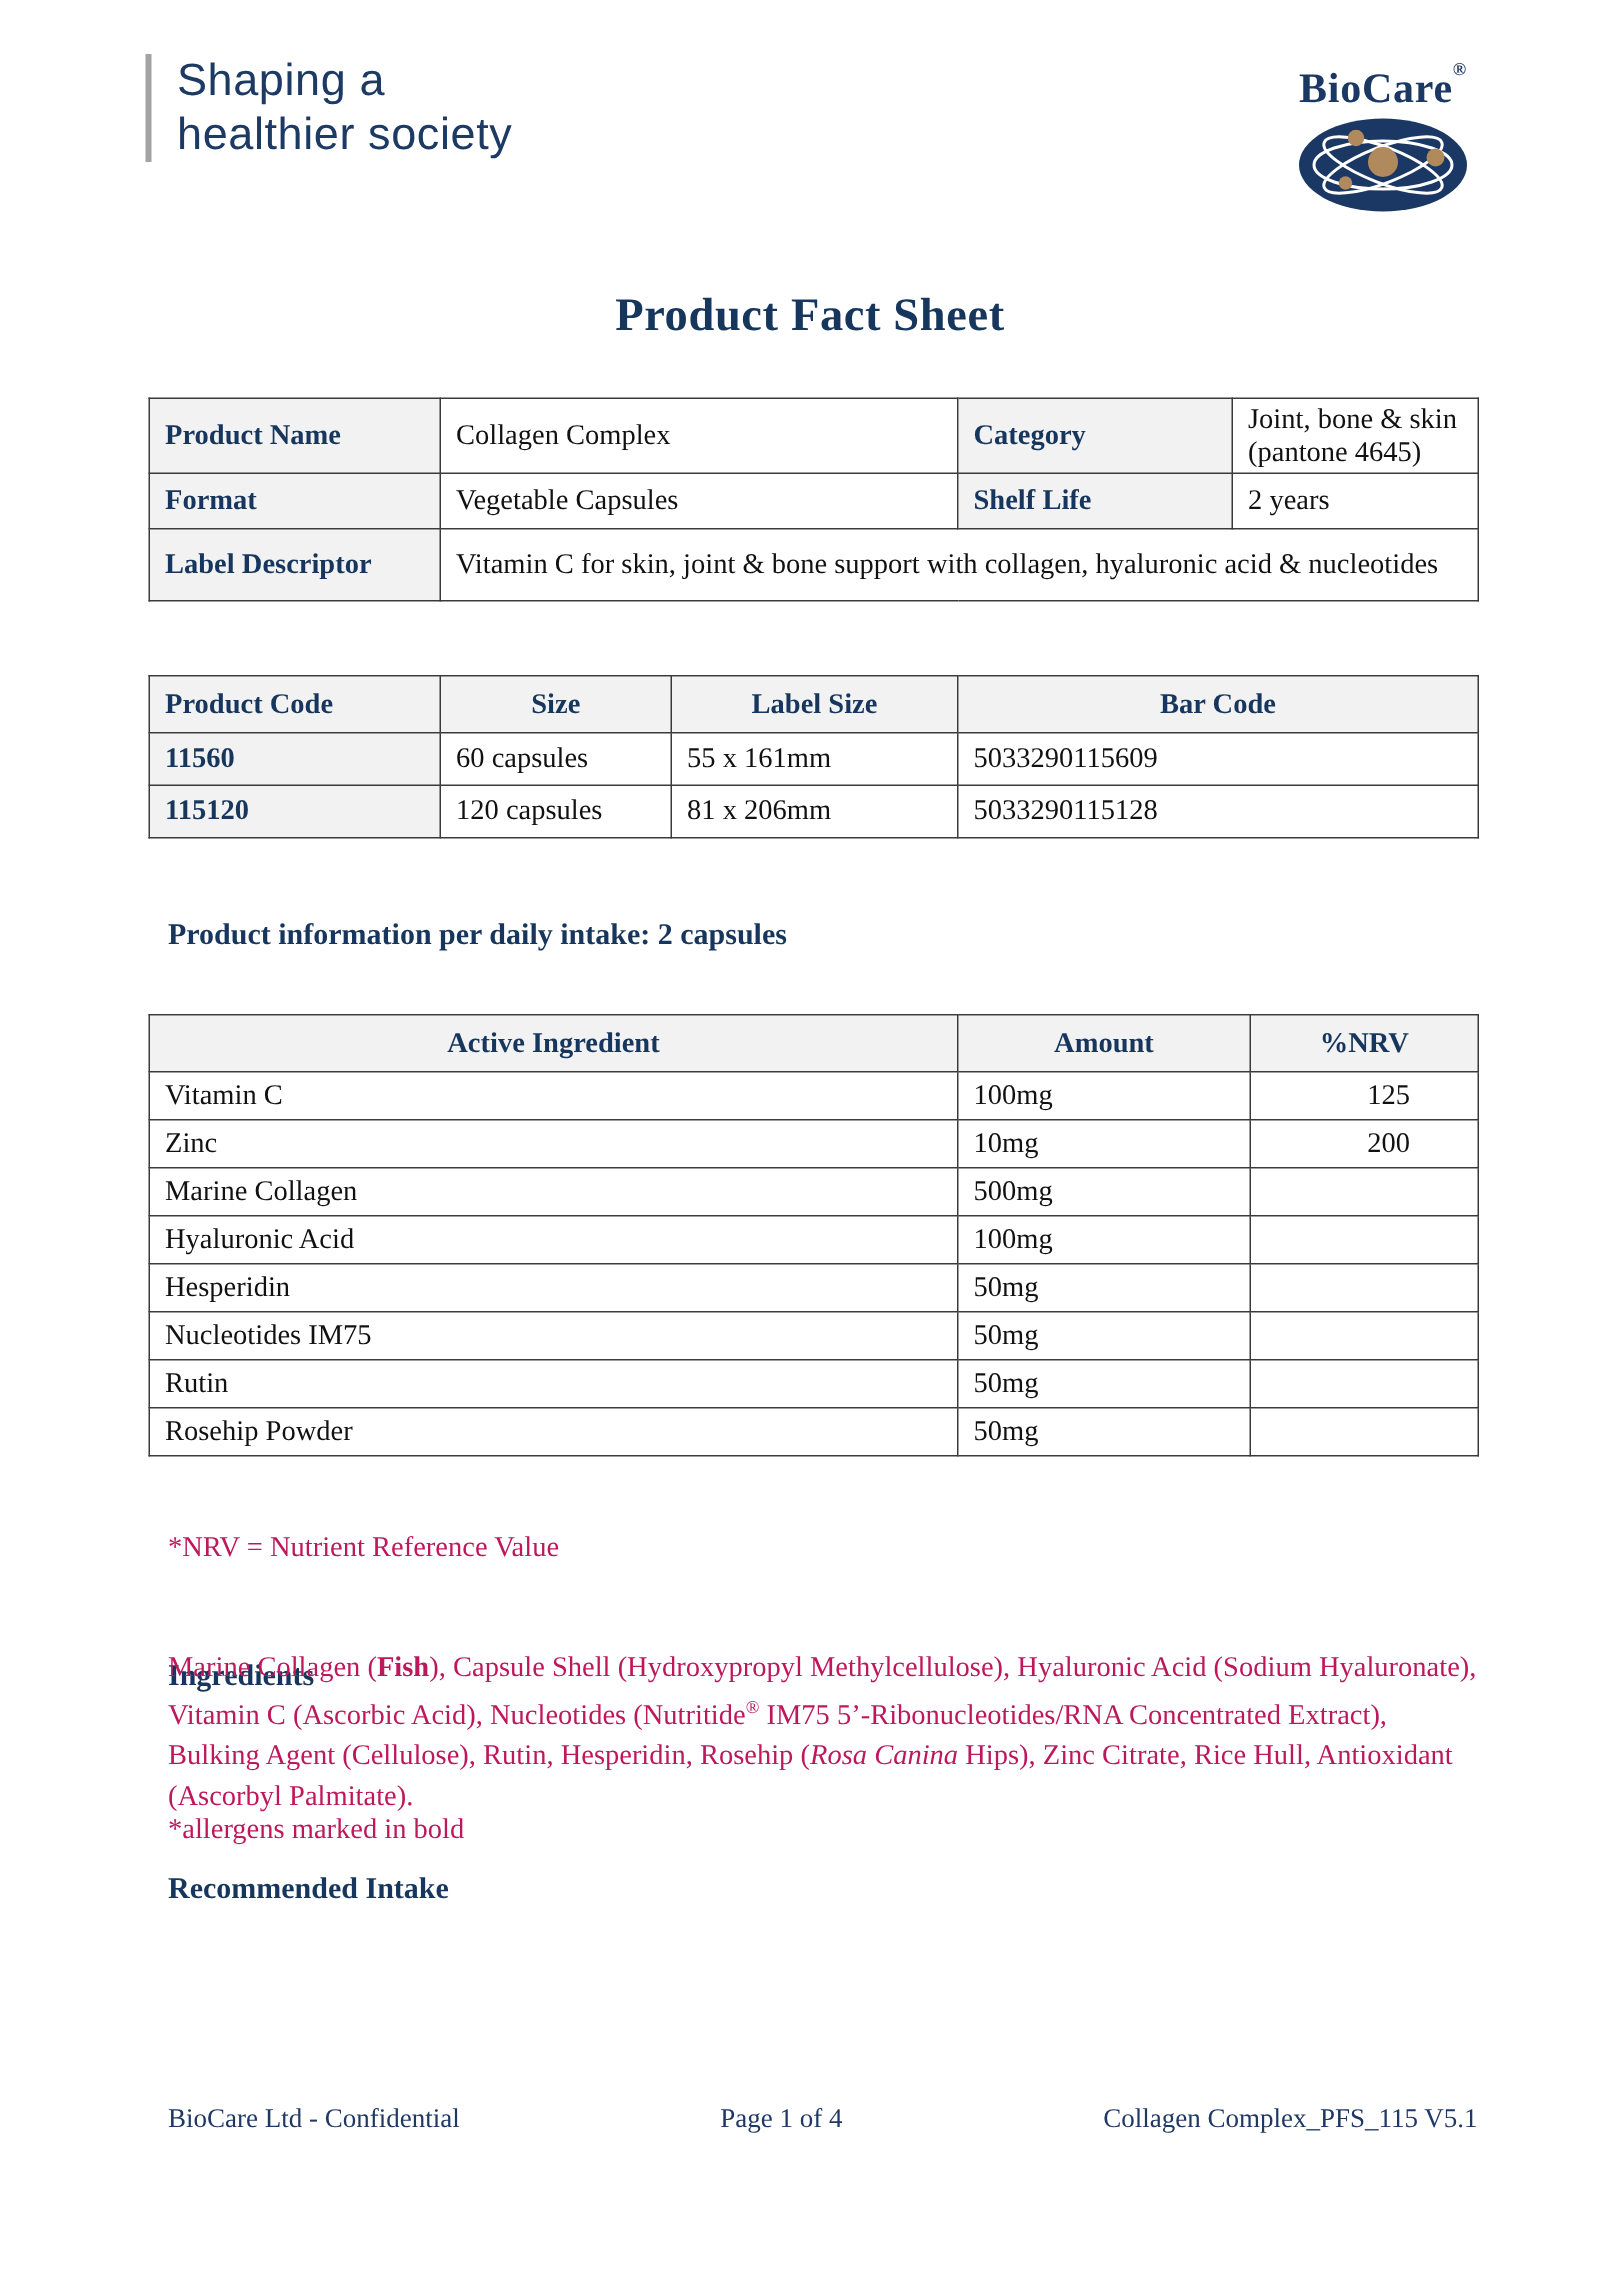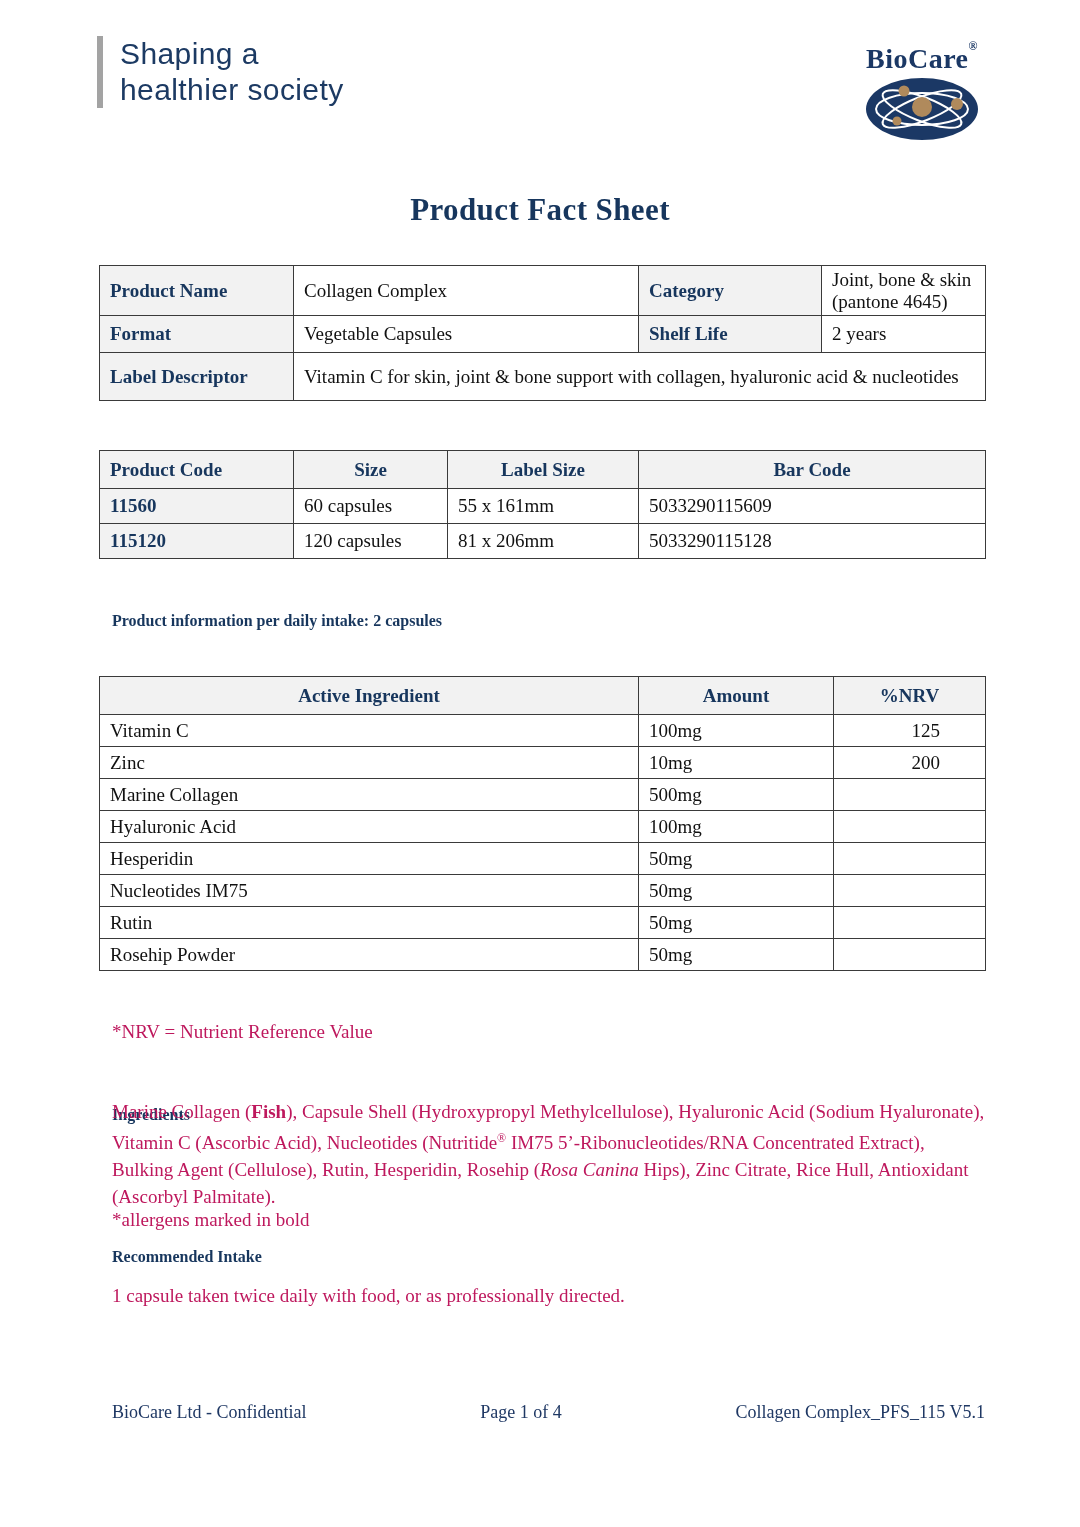--- a/index.html
+++ b/index.html
@@ -13,21 +13,21 @@
     box-sizing:border-box;
   }
   *{box-sizing:border-box;}
 
   
   .header{
     position:absolute;top:36px;left:97px;right:78px;
     display:flex;justify-content:space-between;align-items:flex-start;
   }
   .tagline{
-    border-left:6px solid #a3a3a3;
+    border-left:4px solid #a3a3a3;
     padding-left:17px;
     font-family:"Liberation Sans","DejaVu Sans",sans-serif;
     font-size:30px;line-height:36px;
     color:#1C3A63;letter-spacing:.4px;
   }
   .logo{width:160px;text-align:center;margin-top:-6px;}
   .logo-text{
     font-family:"Liberation Serif","DejaVu Serif",serif;
     font-weight:bold;font-size:28px;color:#1B3865;letter-spacing:.5px;
     line-height:32px;
@@ -69,21 +69,21 @@
   .t-codes tr:nth-child(1){height:38px;}
   .t-codes tr:nth-child(2){height:35px;}
   .t-codes tr:nth-child(3){height:35px;}
 
   .t-ingredients{top:676px;}
   .t-ingredients tr:nth-child(1){height:38px;}
   .t-ingredients tr{height:32px;}
 
   
   .sec{position:absolute;left:112px;right:95px;}
-  .sec-heading{font-size:16px;font-weight:bold;color:#17365D;}
+  .sec-heading{font-size:20px;font-weight:bold;color:#17365D;}
   .body-text{font-size:19px;line-height:27px;color:#be185d;}
 
   .intake-heading{top:612px;}
   .nrv-note{top:1018px;}
   .ingredients-heading{top:1106px;}
   .ingredients-text{top:1098px;}
   .allergen-note{top:1206px;}
   .rec-intake-heading{top:1248px;}
   .rec-intake-text{top:1282px;}
 
@@ -236,21 +236,20 @@
   </tbody>
     </table>
 
   <div class="sec body-text nrv-note">*NRV = Nutrient Reference Value</div>
 
   <div class="sec sec-heading ingredients-heading">Ingredients</div>
   <div class="sec body-text ingredients-text"><span>Marine Collagen (</span><b>Fish</b><span>), Capsule Shell (Hydroxypropyl Methylcellulose), Hyaluronic Acid (Sodium Hyaluronate), Vitamin C (Ascorbic Acid), Nucleotides (Nutritide</span><sup style="font-size:12px">®</sup><span> IM75 5’-Ribonucleotides/RNA Concentrated Extract), Bulking Agent (Cellulose), Rutin, Hesperidin, Rosehip (</span><i>Rosa Canina</i><span> Hips), Zinc Citrate, Rice Hull, Antioxidant (Ascorbyl Palmitate).</span></div>
   <div class="sec sec-heading rec-intake-heading">Recommended Intake</div>
 
   <div class="sec body-text allergen-note">*allergens marked in bold</div>
-  <div class="sec body-text rec-intake-text">1 capsule taken twice daily with food, or as professionally directed.</div>
 
   <div class="footer">
     <span>BioCare Ltd - Confidential</span>
     <span>Page 1 of 4</span>
     <span>Collagen Complex_PFS_115 V5.1</span>
   </div>
 
 </div>
 
 </body></html>

